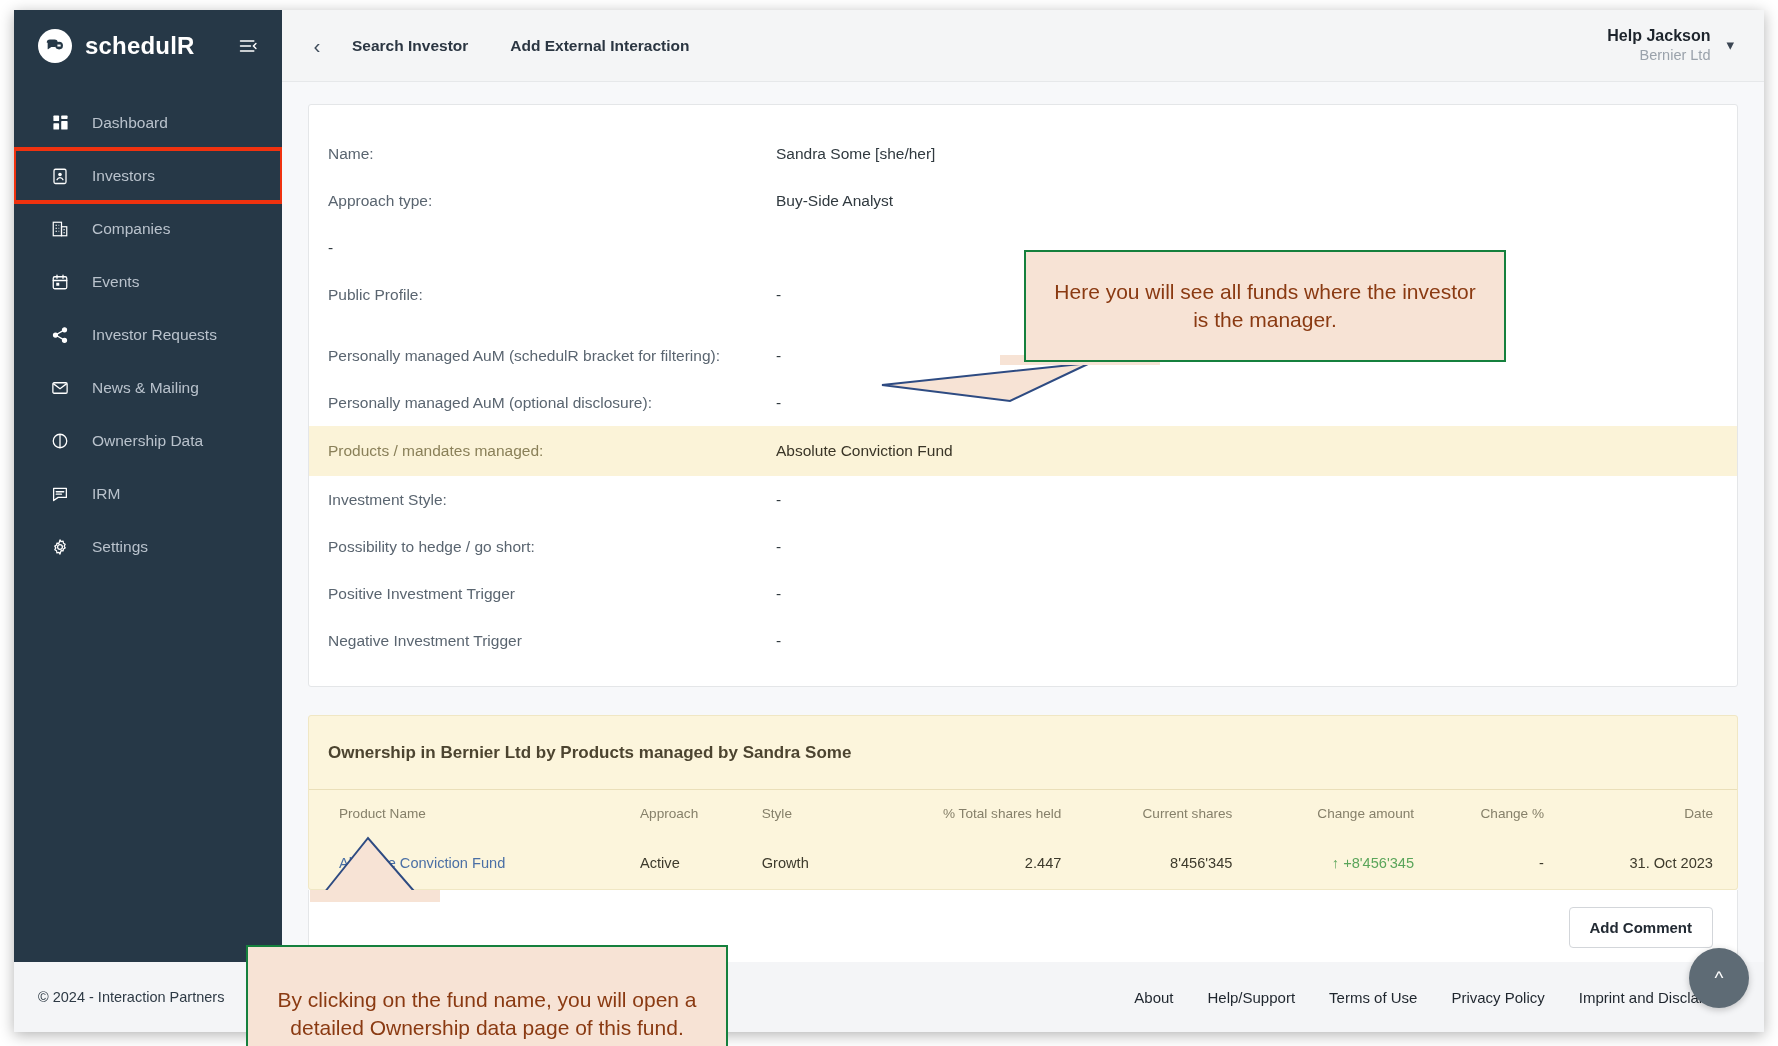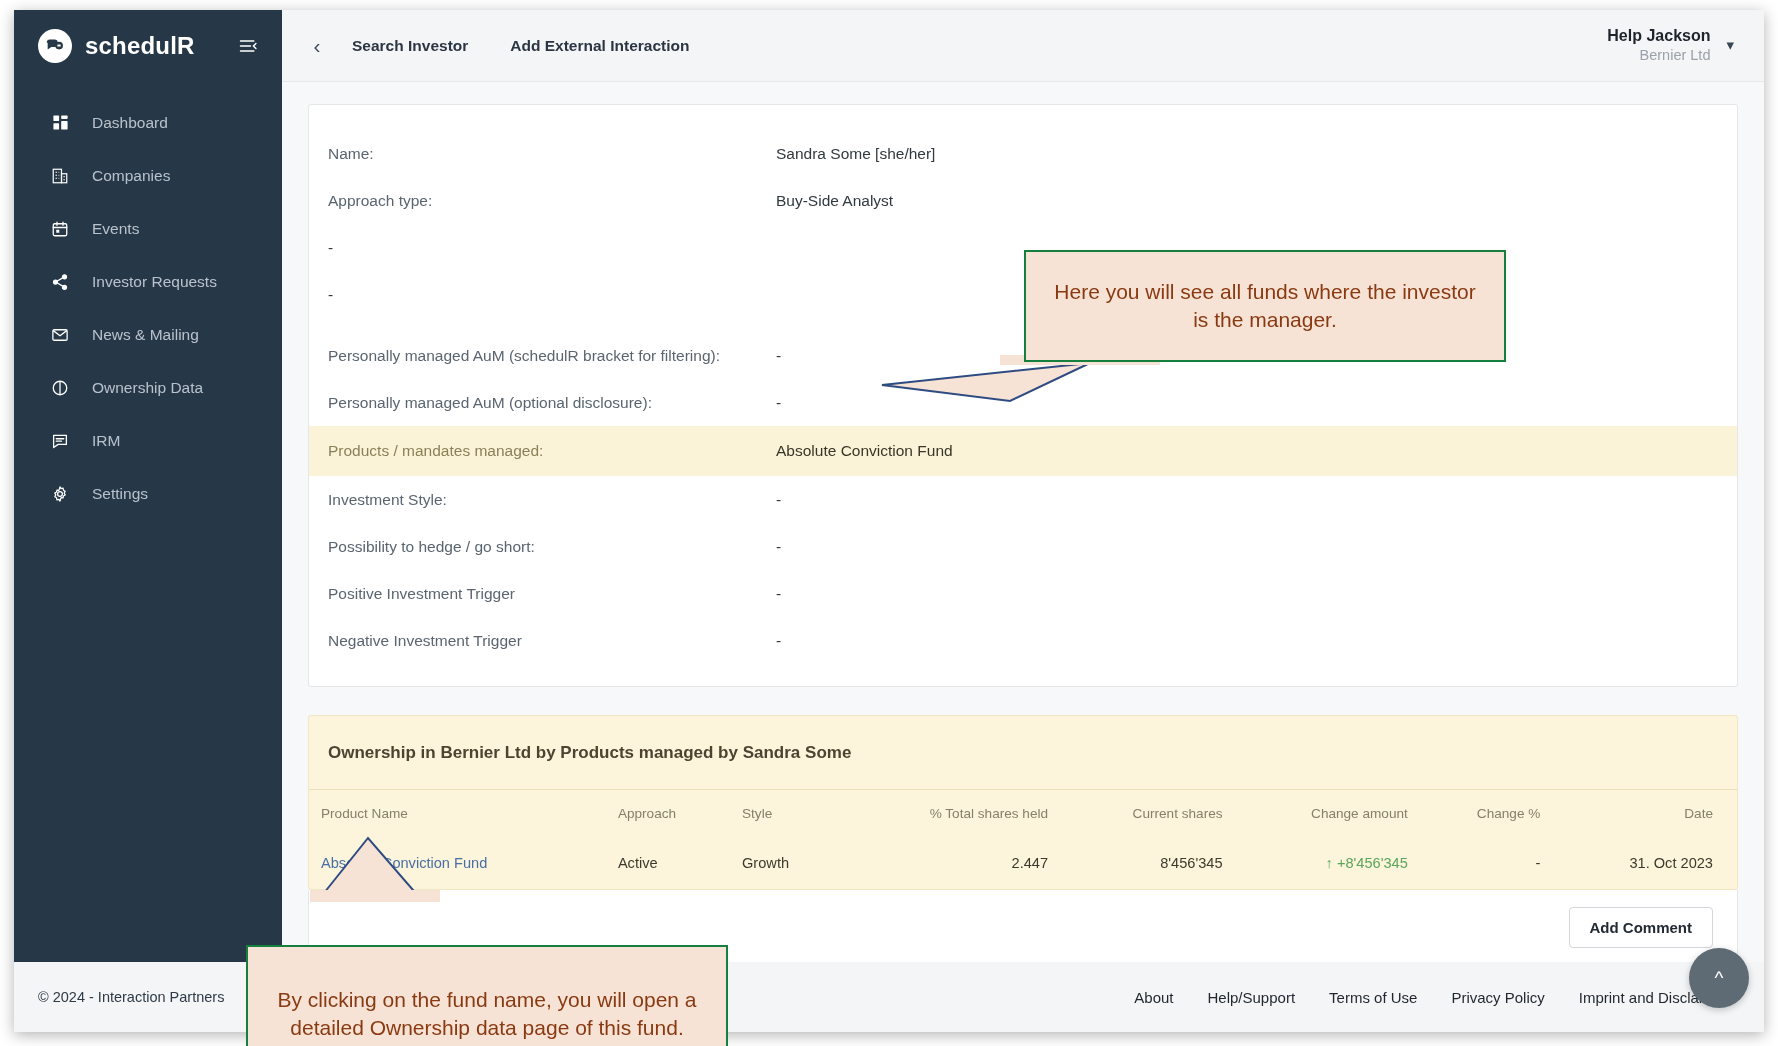--- a/index.html
+++ b/index.html
@@ -176,21 +176,21 @@
     padding: 16px 10px 17px 10px;
     text-align: left;
     white-space: nowrap;
   }
   .own-table td {
     font-size: 14.6px; color: #3d3a2c;
     padding: 17px 10px 18px 10px;
     text-align: left;
     white-space: nowrap;
   }
-  .own-table th:first-child, .own-table td:first-child { padding-left: 12px; }
+  .own-table th:first-child, .own-table td:first-child { padding-left: 30px; }
   .own-table th:last-child, .own-table td:last-child { padding-right: 24px; }
   .col-num { text-align: right !important; }
   .fundlink { color: #4a6fa5; cursor: pointer; }
   .chg-up { color: #5aa55a; }
 
   
   .comment-bar {
     background: #ffffff;
     border: 1px solid #e4e6e8;
     border-top: none;
@@ -281,20 +281,30 @@
           <svg width="17" height="17" viewBox="0 0 24 24" fill="#ffffff">
                 <rect x="2" y="2" width="8" height="8" rx="1"></rect>
                 <rect x="13" y="2" width="9" height="5" rx="1"></rect>
                 <rect x="2" y="13" width="8" height="9" rx="1"></rect>
                 <rect x="13" y="10" width="9" height="12" rx="1"></rect>
               </svg>
         </span>
         <span>Dashboard</span>
       </div>
 
+      <div class="nav-item highlighted">
+        <span class="nav-ico">
+          <svg width="18" height="18" viewBox="0 0 24 24" fill="none" stroke="#ffffff" stroke-width="1.7">
+                <rect x="4" y="3" width="16" height="19" rx="2"></rect>
+                <circle cx="12" cy="10" r="2.4" fill="#ffffff" stroke="none"></circle>
+                <path d="M8 17c.8-2 2.3-2.8 4-2.8s3.2.8 4 2.8" stroke-linecap="round"></path>
+              </svg>
+        </span>
+        <span>Investors</span>
+      </div>
 
       <div class="nav-item">
         <span class="nav-ico">
           <svg width="18" height="18" viewBox="0 0 24 24" fill="none" stroke="#ffffff" stroke-width="1.6">
                 <rect x="3" y="3" width="11" height="18"></rect>
                 <rect x="14" y="9" width="7" height="12"></rect>
                 <path d="M6 7h2M10 7h1M6 11h2M10 11h1M6 15h2M10 15h1M16.5 13h2M16.5 17h2" stroke-width="1.5"></path>
               </svg>
         </span>
         <span>Companies</span>
@@ -391,20 +401,21 @@
           <span class="dvalue">Sandra Some [she/her]</span>
         </div>
         <div class="drow">
           <span class="dlabel">Approach type:</span>
           <span class="dvalue">Buy-Side Analyst</span>
         </div>
         <div class="drow">
           <span class="dvalue">-</span>
         </div>
         <div class="drow">
+          <span class="dlabel">Public Profile:</span>
           <span class="dvalue">-</span>
         </div>
         <div class="drow gap">
           <span class="dlabel">Personally managed AuM (schedulR bracket for filtering):</span>
           <span class="dvalue">-</span>
         </div>
         <div class="drow">
           <span class="dlabel">Personally managed AuM (optional disclosure):</span>
           <span class="dvalue">-</span>
         </div>

